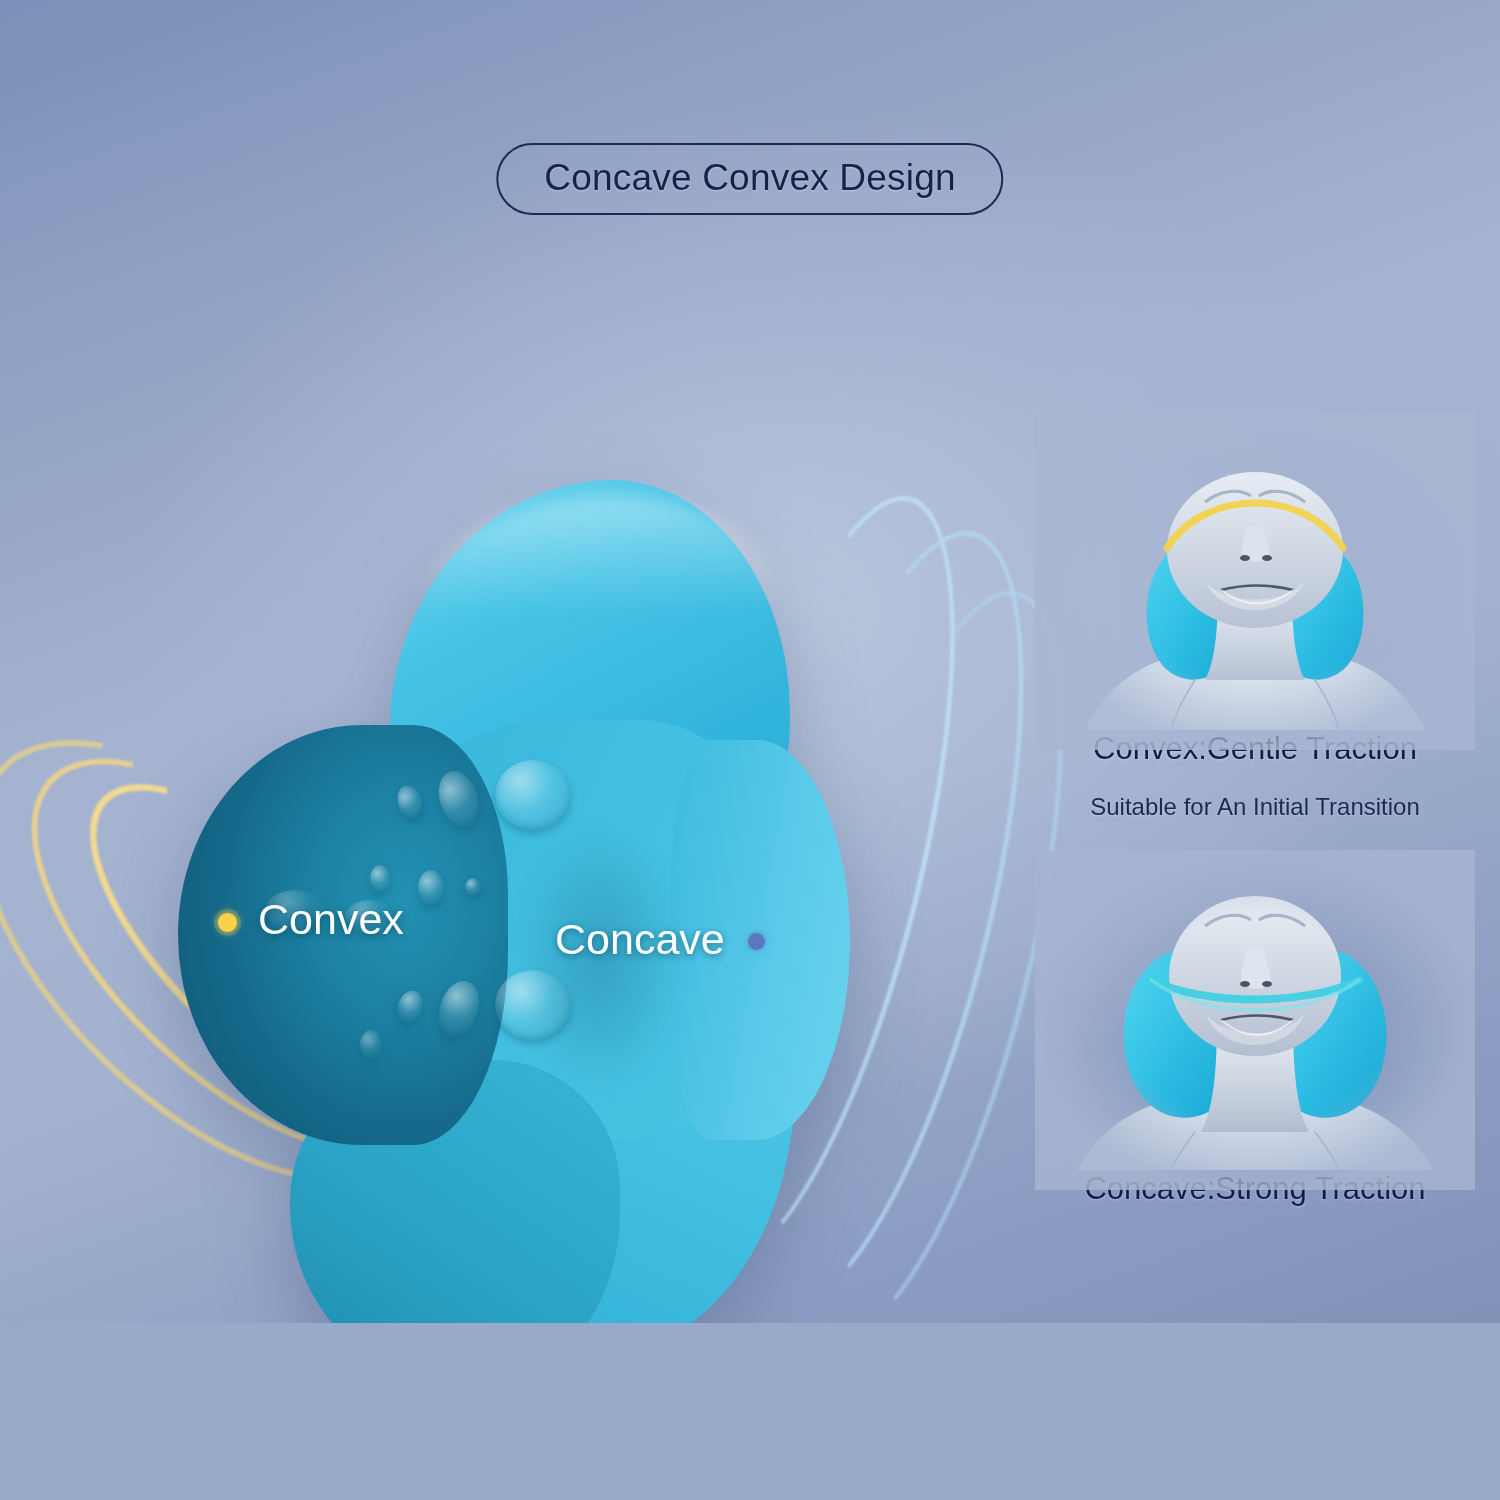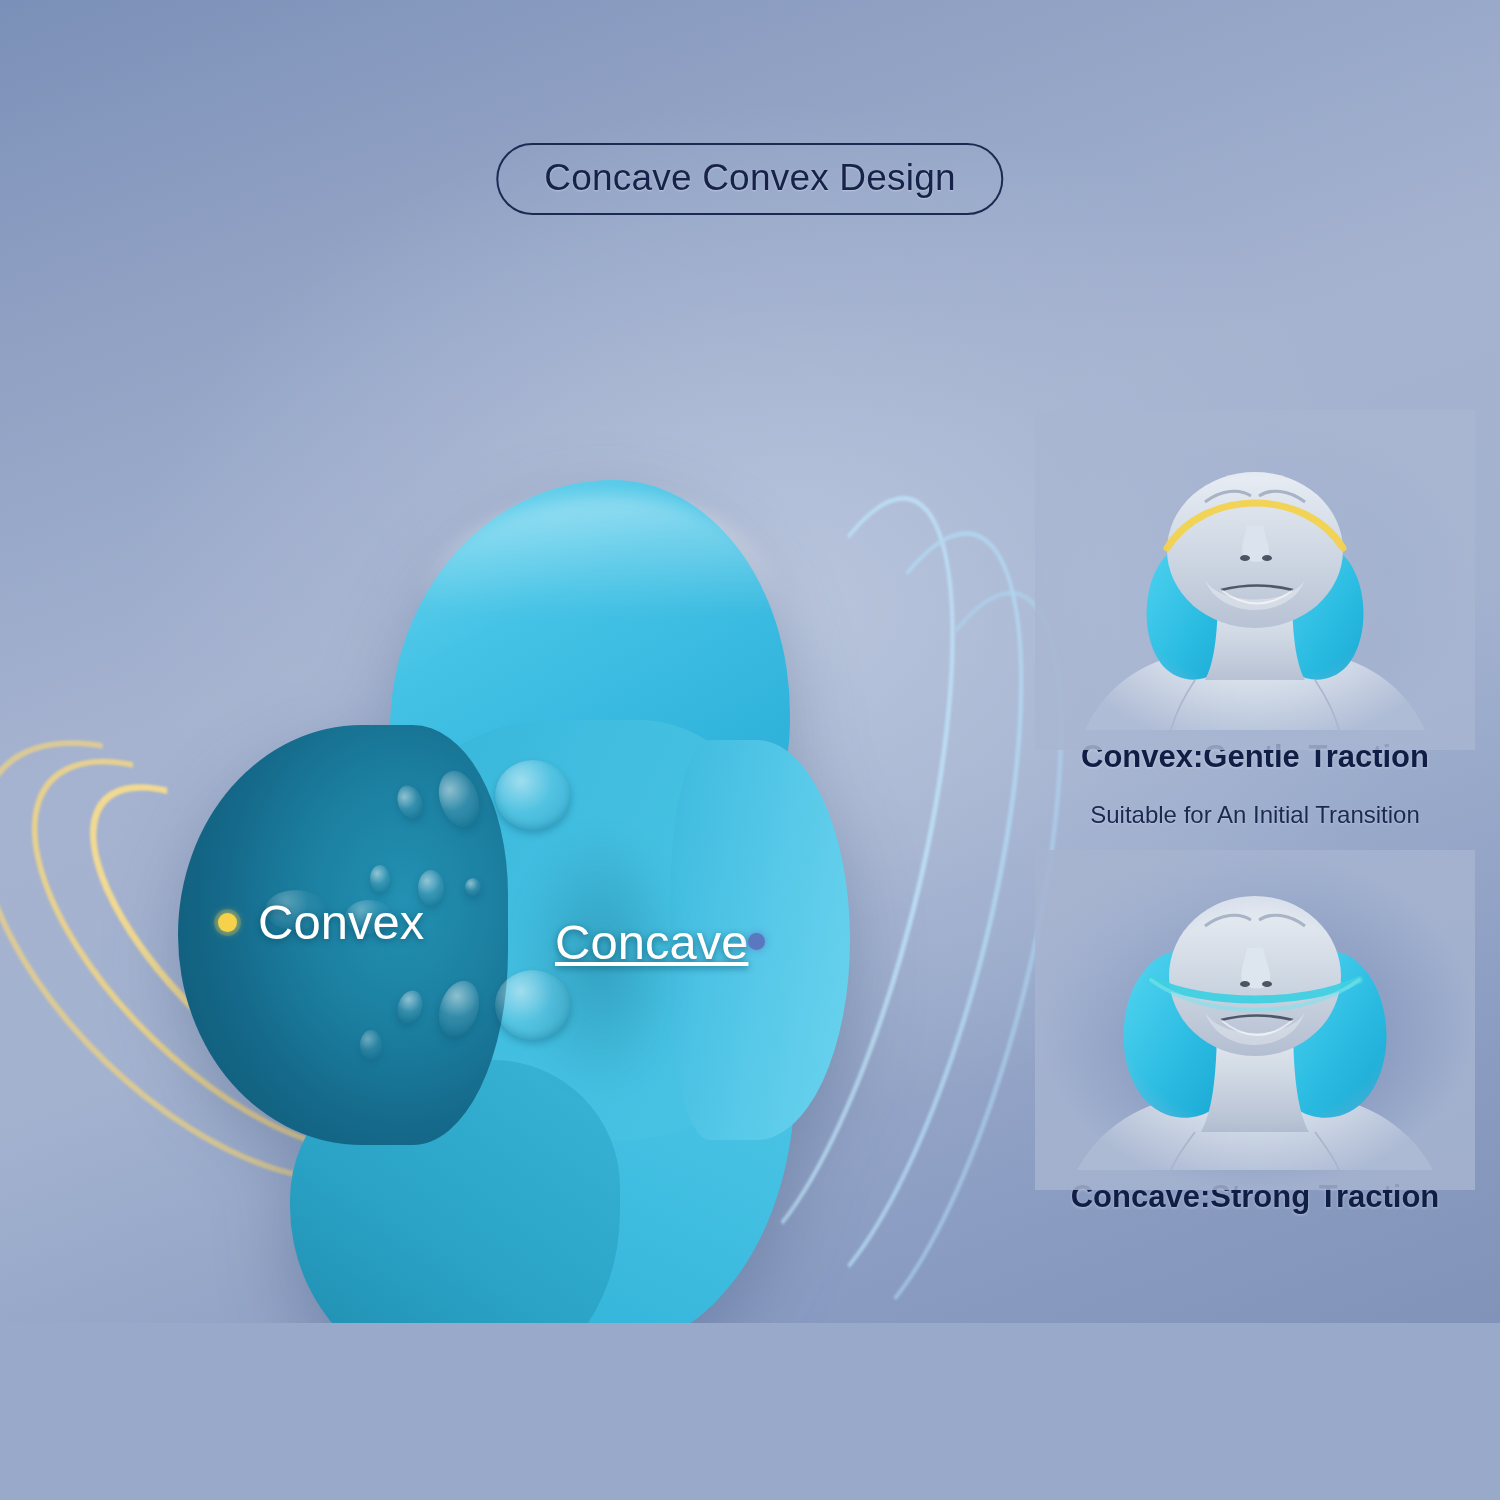--- a/index.html
+++ b/index.html
@@ -112,33 +112,33 @@
     background:radial-gradient(ellipse 60% 60% at 50% 50%, rgba(14,92,120,.30), rgba(14,92,120,0) 70%);
     filter:blur(10px);
   }
 
   
   .nub{position:absolute;border-radius:50%;
     background:radial-gradient(circle at 34% 30%, rgba(255,255,255,.50), rgba(255,255,255,.10) 45%, rgba(10,90,120,.18) 100%);
     box-shadow:0 4px 7px rgba(10,80,110,.30), inset 0 -3px 6px rgba(10,80,110,.22);}
 
   
-  .plabel{position:absolute;color:#ffffff;font-size:49px;line-height:1;
+  .plabel{position:absolute;color:#ffffff;font-size:43px;line-height:1;
           white-space:nowrap;text-shadow:0 2px 7px rgba(8,70,95,.65);}
   .pdot{position:absolute;border-radius:50%;}
 
   
   .rcol{position:absolute;left:1010px;top:430px;width:490px;height:960px;}
   .card{position:absolute;left:0;width:490px;}
   .card.one{top:0;}
   .card.two{top:440px;}
 
   .illu{position:relative;width:400px;height:300px;margin:0 auto;}
-  .cap-title{margin-top:10px;text-align:center;color:#101d45;
-    font-size:31px;font-weight:bold;line-height:1.1;white-space:nowrap;
+  .cap-title{margin-top:2px;text-align:center;color:#101d45;
+    font-size:31px;font-weight:normal;line-height:1.1;white-space:nowrap;
     text-shadow:0 1px 3px rgba(255,255,255,.35);}
   .cap-sub{margin-top:26px;text-align:center;color:#1b2850;
     font-size:24px;line-height:1.25;text-shadow:0 1px 2px rgba(255,255,255,.3);}
 
   .svgfill{display:block;width:100%;height:100%;overflow:visible;}
 </style>
 </head>
 <body>
 
 <div class="canvas">
@@ -176,21 +176,21 @@
         <div class="nub" style="left:175px;top:430px;width:48px;height:34px;opacity:.6;"></div>
         <div class="nub" style="left:270px;top:510px;width:38px;height:58px;transform:rotate(18deg);"></div>
         <div class="nub" style="left:228px;top:520px;width:24px;height:34px;transform:rotate(18deg);"></div>
         <div class="nub" style="left:325px;top:500px;width:76px;height:70px;"></div>
         <div class="nub" style="left:190px;top:560px;width:22px;height:30px;opacity:.7;"></div>
       </div>
 
       <span class="pdot" style="left:48px;top:443px;width:19px;height:19px;background:#f5d24a;box-shadow:0 0 8px rgba(245,210,74,.9), 0 0 0 4px rgba(245,210,74,.18);"></span>
       <span class="plabel" style="left:88px;top:428px;">Convex</span>
 
-      <span class="plabel" style="left:385px;top:448px;text-decoration:underline;">Concave</span>
+      <span class="plabel" style="left:385px;top:448px;">Concave</span>
       <span class="pdot" style="left:578px;top:463px;width:17px;height:17px;background:#5a78c0;box-shadow:0 0 7px rgba(90,120,192,.7);"></span>
     </div>
   </div>
 
   <div class="rcol">
 
     <div class="card one">
       <div class="illu">
         <svg class="svgfill" viewBox="0 0 400 300">
           <defs>

